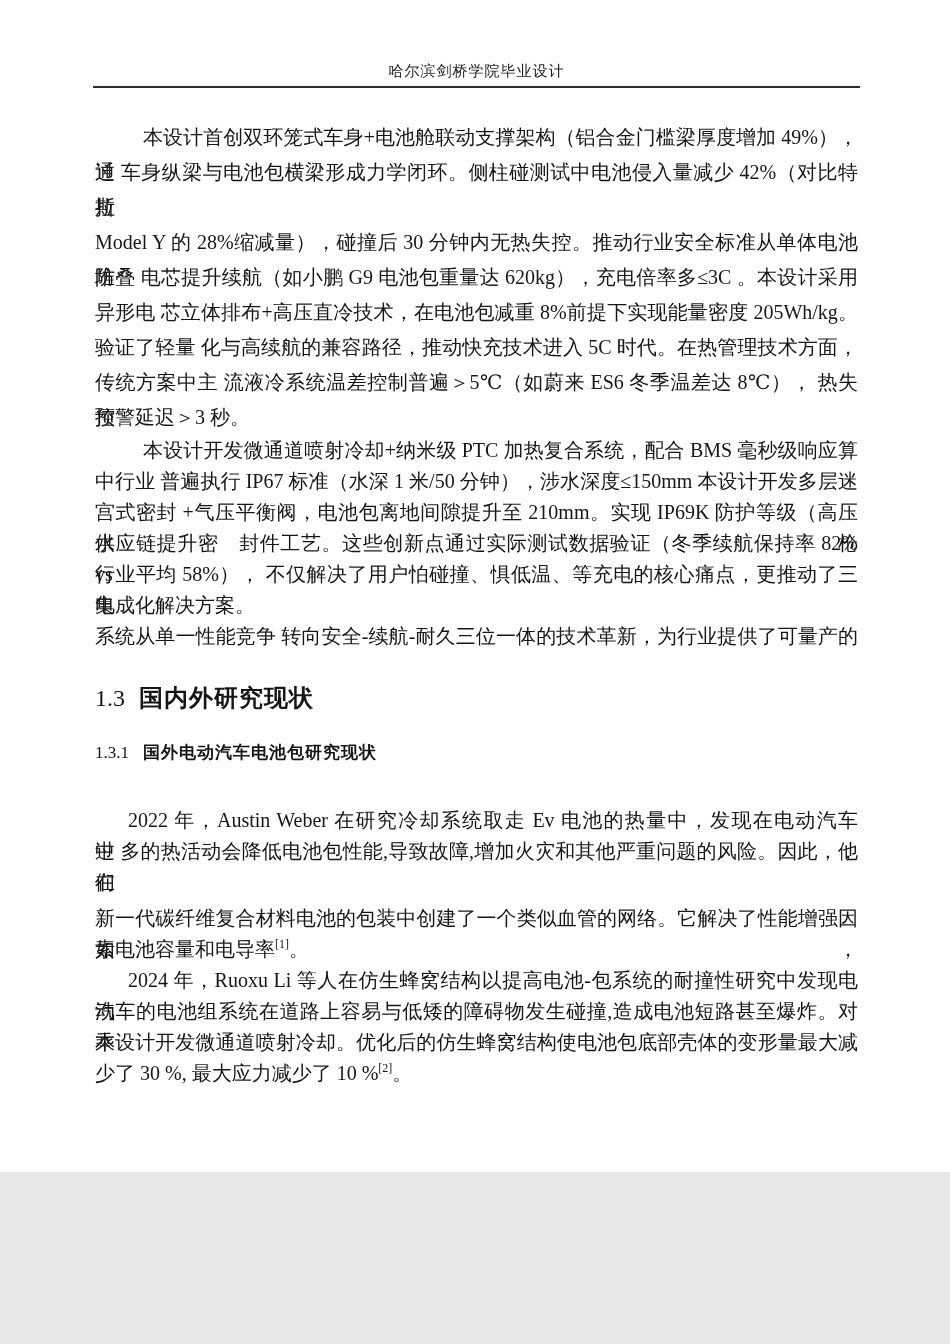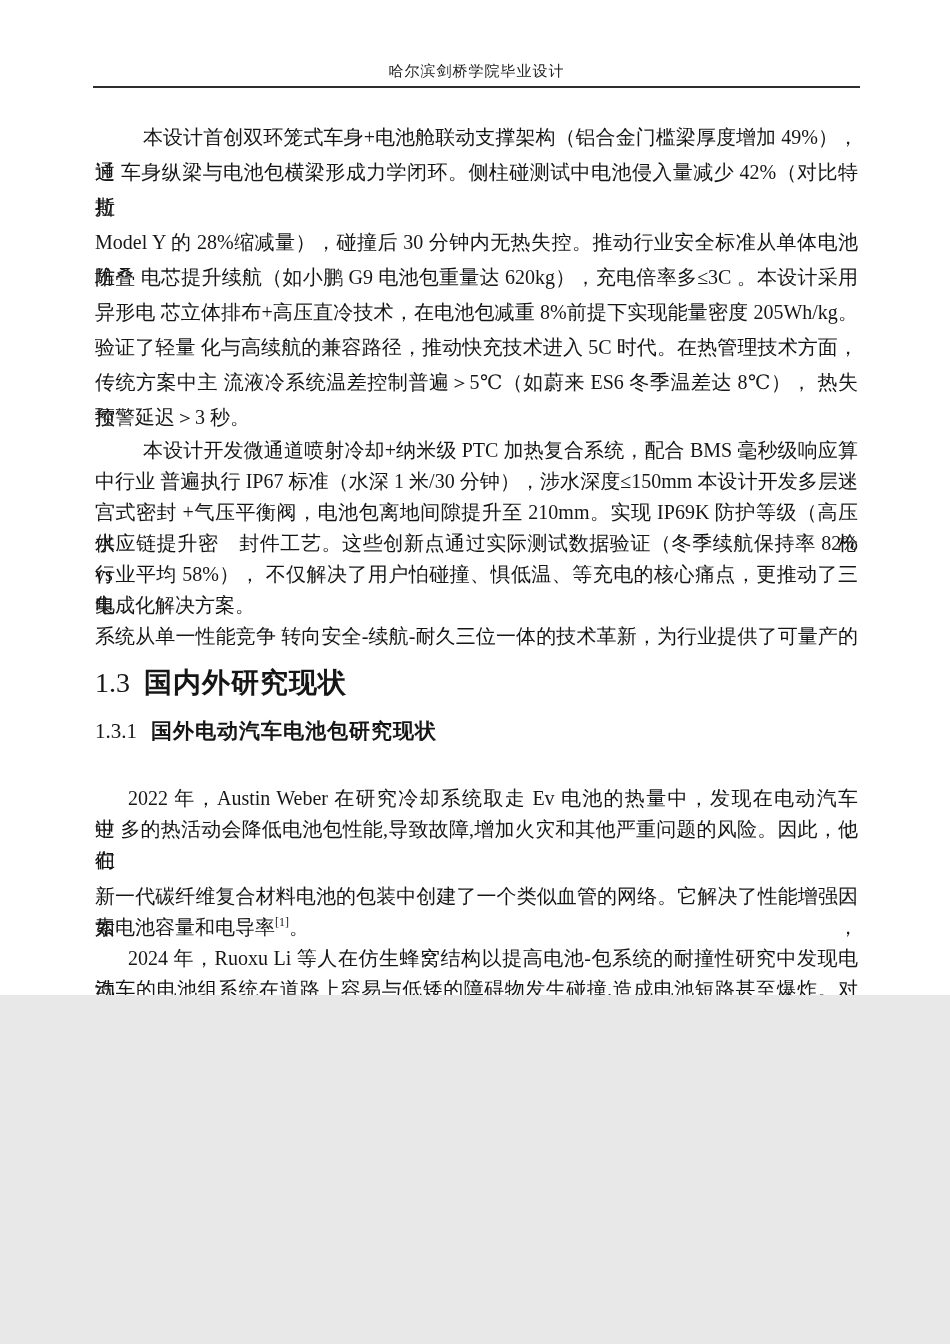--- a/index.html
+++ b/index.html
@@ -1,19 +1,19 @@
 <!DOCTYPE html>
 <html><head>
 <meta charset="utf-8">
 <style>
   html, body { margin: 0; padding: 0; background: #e8e8e8; }
   .page {
     position: relative;
     width: 950px;
-    height: 995px;
+    height: 1172px;
     margin: 0 auto;
     background: #ffffff;
     font-family: "Liberation Serif", "DejaVu Serif", serif;
     color: #161616;
     overflow: hidden;
   }
   .header-title {
     position: absolute;
     top: 62px; left: 93px; width: 767px;
     text-align: center;
@@ -32,28 +32,28 @@
   }
   .para { font-size: 20px; }
   .para .line { white-space: nowrap; }
   .para .line.j { white-space: normal; text-align: justify; text-align-last: justify; }
   .p1 .line { line-height: 35px; height: 35px; }
   .pn .line { line-height: 31px; height: 31px; }
   .indent-cn { text-indent: 48px; }
   .indent-num { text-indent: 33px; }
   .gap-top { margin-top: 5px; }
   .heading-1 {
-    margin-top: 14px;
-    font-size: 28px;
-    line-height: 34px;
+    margin-top: 22px;
+    font-size: 24px;
+    line-height: 48px;
     font-weight: bold;
   }
   .heading-2 {
     margin-top: 16px;
-    font-size: 21px;
+    font-size: 17px;
     line-height: 30px;
     font-weight: bold;
   }
   .heading-num {
     font-family: "Liberation Serif", "DejaVu Serif", serif;
     font-weight: normal;
     margin-right: 14px;
   }
   .heading-text {
     font-family: "Liberation Sans", "DejaVu Sans", sans-serif;
@@ -89,21 +89,21 @@
       <div class="line j">Model Y 的 28%缩减量），碰撞后 30 分钟内无热失控。推动行业安全标准从单体电池防</div>
       <div class="line j">堆叠 电芯提升续航（如小鹏 G9 电池包重量达 620kg），充电倍率多≤3C 。本设计采用</div>
       <div class="line j">异形电 芯立体排布+高压直冷技术，在电池包减重 8%前提下实现能量密度 205Wh/kg。</div>
       <div class="line j">验证了轻量 化与高续航的兼容路径，推动快充技术进入 5C 时代。在热管理技术方面，</div>
       <div class="line j">传统方案中主 流液冷系统温差控制普遍＞5℃（如蔚来 ES6 冬季温差达 8℃）， 热失控</div>
       <div class="line">预警延迟＞3 秒。</div>
     </div>
 
     <div class="para pn">
       <div class="line j indent-cn">本设计开发微通道喷射冷却+纳米级 PTC 加热复合系统，配合 BMS 毫秒级响应算</div>
-      <div class="line j">中行业 普遍执行 IP67 标准（水深 1 米/30 分钟），涉水深度≤150mm 本设计开发多层迷</div>
+      <div class="line j">中行业 普遍执行 IP67 标准（水深 1 米/50 分钟），涉水深度≤150mm 本设计开发多层迷</div>
       <div class="line j">宫式密封 +气压平衡阀，电池包离地间隙提升至 210mm。实现 IP69K 防护等级（高压水枪</div>
       <div class="line j">供应链提升密　封件工艺。这些创新点通过实际测试数据验证（冬季续航保持率 82% vs</div>
       <div class="line j">行业平均 58%）， 不仅解决了用户怕碰撞、惧低温、等充电的核心痛点，更推动了三电</div>
       <div class="line">集成化解决方案。</div>
       <div class="line j">系统从单一性能竞争 转向安全-续航-耐久三位一体的技术革新，为行业提供了可量产的</div>
     </div>
 
     <div class="heading-1">
       <span class="heading-num">1.3</span><span class="heading-text">国内外研究现状</span>
     </div>

